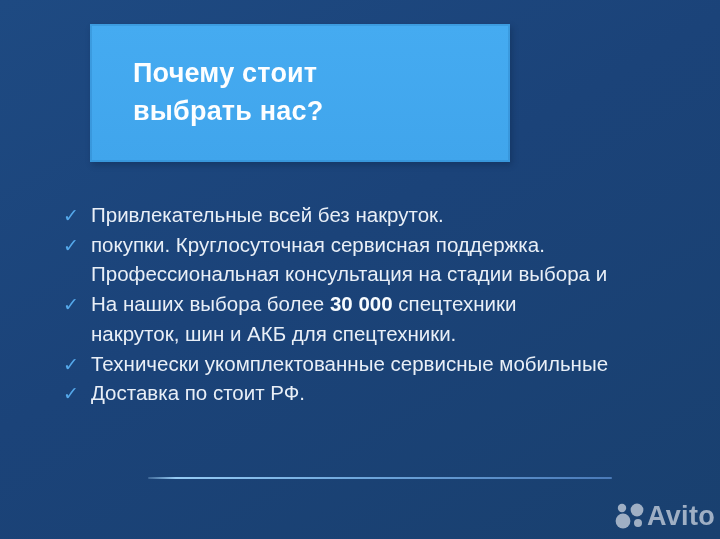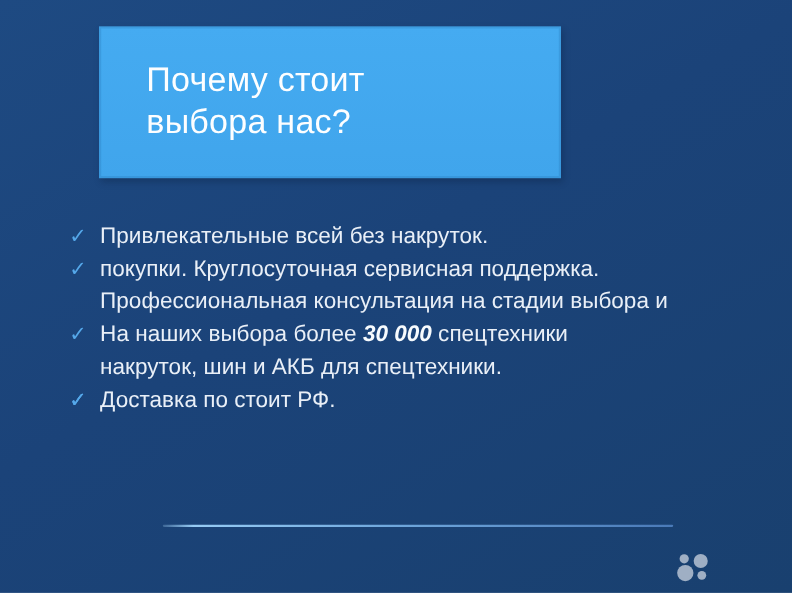--- a/index.html
+++ b/index.html
@@ -16,42 +16,42 @@
     left: 90px; top: 24px;
     width: 420px; height: 138px;
     background: linear-gradient(180deg, #45abf1 0%, #40a5ec 100%);
     box-shadow: inset 0 0 0 2px rgba(20, 90, 150, 0.18),
                 2px 3px 6px rgba(8, 24, 52, 0.28);
   }
   .header-title {
     position: absolute;
     left: 43px; top: 30px;
     color: #fdfeff;
-    font-size: 31px;
-    font-weight: normal;
+    font-size: 27px;
+    font-weight: bold;
     line-height: 38px;
     letter-spacing: 0.2px;
   }
 
   .benefits-list {
     position: absolute;
     left: 63px; top: 200px;
     width: 585px;
     color: #e9eff7;
     font-size: 20.5px;
     line-height: 29.7px;
   }
   .item { position: relative; padding-left: 28px; }
   .check {
     position: absolute;
     left: 0; top: 1px;
     color: #55a8ea;
     font-size: 19px;
   }
-  .item b { color: #f7fbfe; font-weight: bold; font-style: italic; }
+  .item b { color: #f7fbfe; font-weight: bold; }
   .line { display: block; }
 
   .divider-line {
     position: absolute;
     left: 148px; top: 477px;
     width: 464px; height: 2px;
     border-radius: 1px;
     background: linear-gradient(90deg,
       rgba(166, 212, 247, 0.25) 0%,
       #96cbf4 6%,
@@ -75,50 +75,52 @@
     margin-left: 2px;
     line-height: 32px;
   }
 </style>
 </head>
 <body>
 
 <div class="header-card">
   <div class="header-title">
     <span class="line">Почему стоит</span>
-    <span class="line">выбора нас?</span>
+    <span class="line">выбрать нас?</span>
   </div>
 </div>
 
 <div class="benefits-list">
     <div class="item">
       <span class="check">✓</span>
       <span class="line"><span>Привлекательные всей без накруток.</span></span>
     </div>
     <div class="item">
       <span class="check">✓</span>
       <span class="line"><span>покупки. Круглосуточная сервисная поддержка.</span></span>
       <span class="line"><span>Профессиональная консультация на стадии выбора и</span></span>
     </div>
     <div class="item">
       <span class="check">✓</span>
       <span class="line"><span>На наших выбора более </span><b>30 000</b><span> спецтехники</span></span>
       <span class="line"><span>накруток, шин и АКБ для спецтехники.</span></span>
     </div>
     <div class="item">
       <span class="check">✓</span>
+      <span class="line"><span>Технически укомплектованные сервисные мобильные</span></span>
     </div>
     <div class="item">
       <span class="check">✓</span>
       <span class="line"><span>Доставка по стоит РФ.</span></span>
     </div>
   </div>
 
 <div class="divider-line"></div>
 
 <div class="avito-watermark">
   <svg class="avito-dots" viewBox="0 0 32 32">
     <circle cx="9" cy="8" r="4.2" fill="#b7c3d3"></circle>
     <circle cx="10" cy="21" r="7.4" fill="#b7c3d3"></circle>
     <circle cx="24" cy="10" r="6.4" fill="#b7c3d3"></circle>
     <circle cx="25" cy="23" r="4.0" fill="#b7c3d3"></circle>
   </svg>
+  <span class="avito-name">Avito</span>
 </div>
 
 </body></html>

